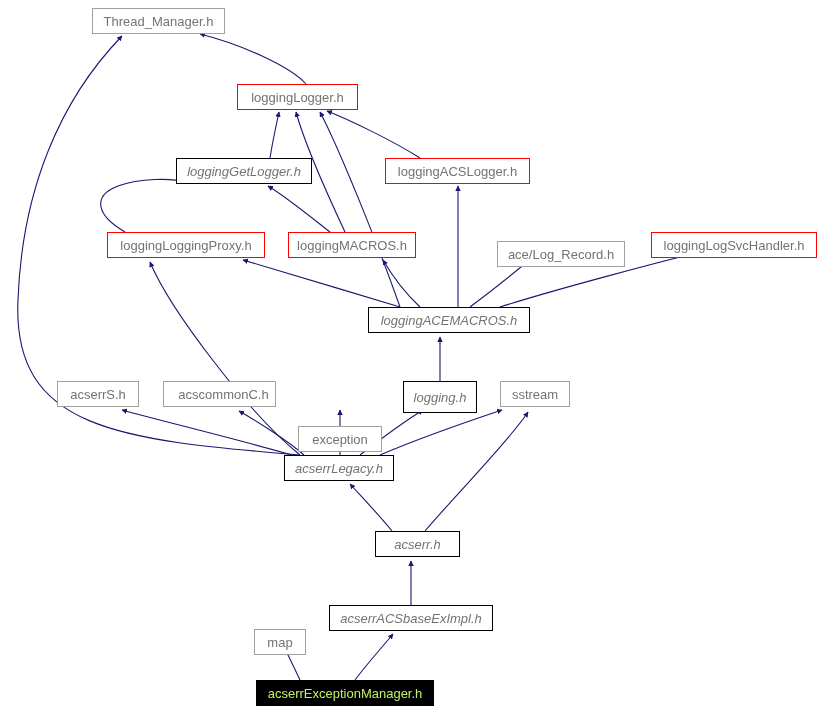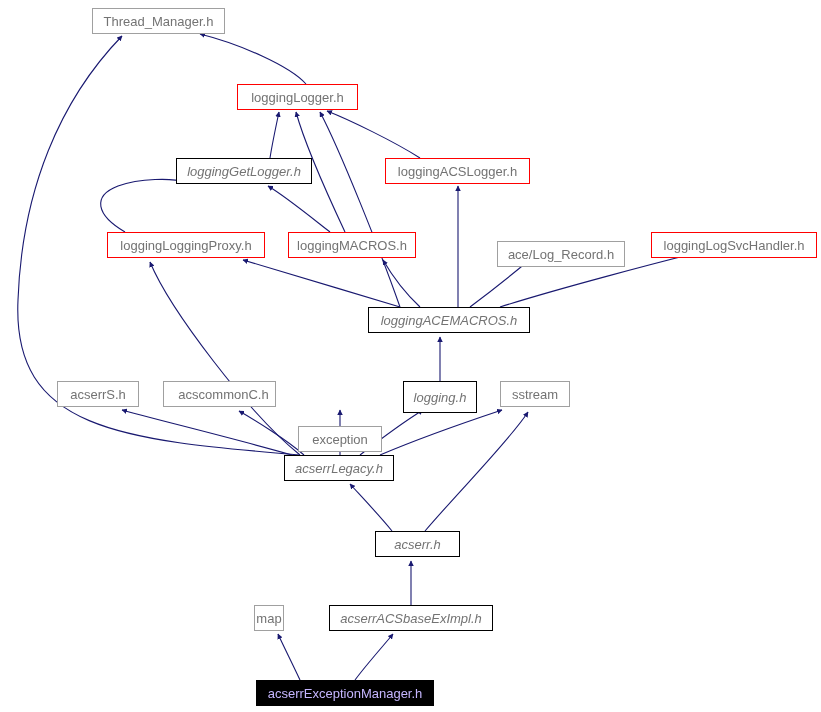--- a/index.html
+++ b/index.html
@@ -35,21 +35,21 @@
     background: #ffffff;
     color: #737373;
     border: 1px solid #808080;
     z-index: 5;
   }
   .node.black  { border-color: #000000; font-style: italic; }
   .node.red    { border-color: #ff0000; }
   .node.gray   { border-color: #a0a0a0; }
   .node.filled {
     background: #000000;
-    color: #c4b5fd;
+    color: #bef264;
     border-color: #000000;
   }
   .node-label {
     display: block;
     padding: 0 4px;
   }
 </style>
 </head>
 <body>
 
@@ -132,21 +132,21 @@
       </div>
       <div class="node gray" style="left: 500px; top: 381px; width: 70px; height: 26px;">
         <span class="node-label">sstream</span>
       </div>
       <div class="node black" style="left: 284px; top: 455px; width: 110px; height: 26px;">
         <span class="node-label">acserrLegacy.h</span>
       </div>
       <div class="node black" style="left: 375px; top: 531px; width: 85px; height: 26px;">
         <span class="node-label">acserr.h</span>
       </div>
-      <div class="node gray" style="left: 254px; top: 605px; width: 30px; height: 26px;">
+      <div class="node gray" style="left: 254px; top: 629px; width: 52px; height: 26px;">
         <span class="node-label">map</span>
       </div>
       <div class="node black" style="left: 329px; top: 605px; width: 164px; height: 26px;">
         <span class="node-label">acserrACSbaseExImpl.h</span>
       </div>
       <div class="node filled" style="left: 256px; top: 680px; width: 178px; height: 26px;">
         <span class="node-label">acserrExceptionManager.h</span>
       </div>
     </div>
 

